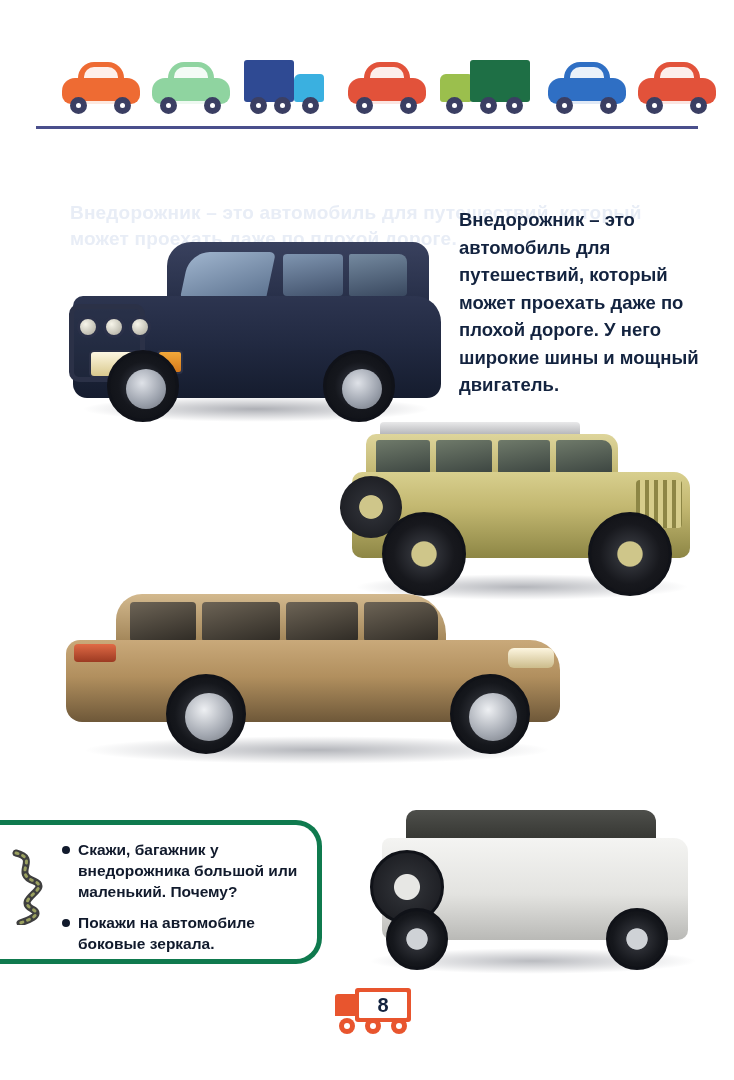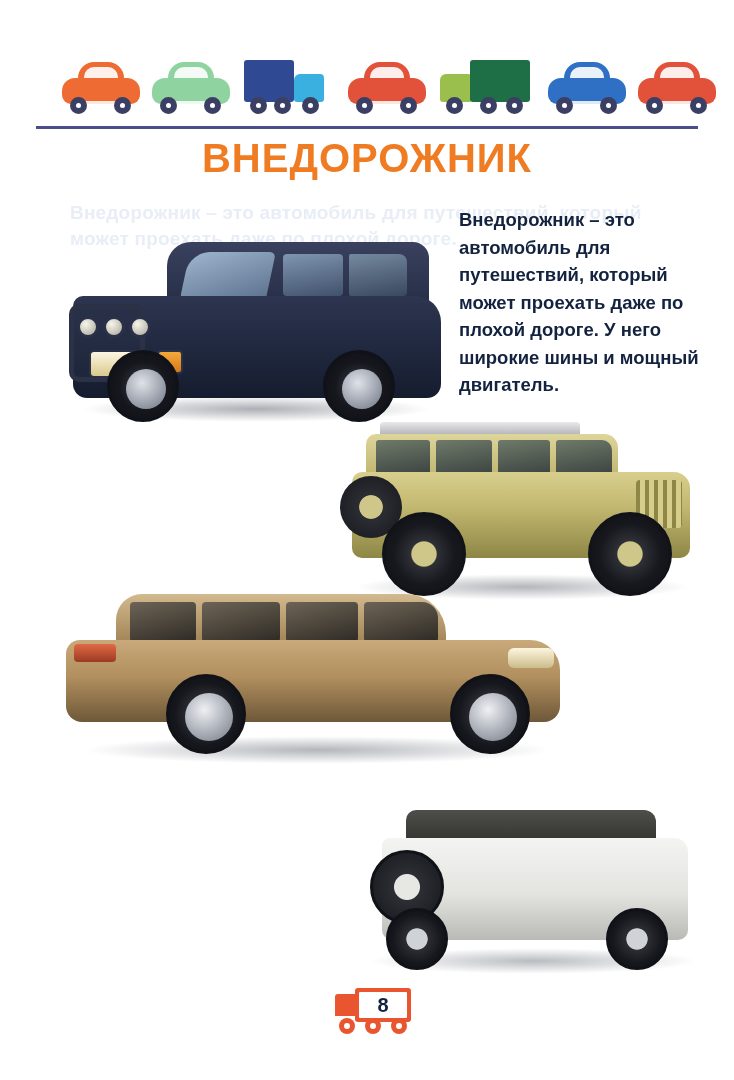--- a/index.html
+++ b/index.html
@@ -517,21 +517,20 @@
       <div class="grillbar"></div>
       <div class="wheel" style="left:8px;">
           <i></i>
         </div>
       <div class="wheel" style="left:52px;">
           <i></i>
         </div>
     </div>
   </div>
 
-  <div class="title">ВНЕДОРОЖНИК</div>
 
   <div class="ghost-text">Внедорожник – это автомобиль для путешествий, который может проехать даже по плохой дороге.</div>
 
   <div class="vehicle v1">
     <div class="shadow"></div>
     <div class="cabin"></div>
     <div class="glass-front"></div>
     <div class="glass-side1"></div>
     <div class="glass-side2"></div>
     <div class="lower"></div>
@@ -580,20 +579,32 @@
     <div class="glass" style="left:200px; width:58px;"></div>
     <div class="glass" style="left:262px; width:52px;"></div>
     <div class="body"></div>
     <div class="lamp" style="top:66px;"></div>
     <div class="lamp" style="top:92px;"></div>
     <div class="spare"></div>
     <div class="tire" style="left:34px;"></div>
     <div class="tire" style="left:254px;"></div>
   </div>
 
+  <div class="qbox">
+    <div class="worm">
+      <svg width="50" height="76" viewBox="0 0 50 76">
+        <path d="M10 4 C34 10, 6 24, 28 32 C46 40, 8 50, 26 60 C38 66, 20 72, 14 74" fill="none" stroke="#3f3f3f" stroke-width="7" stroke-linecap="round"></path>
+        <path d="M10 4 C34 10, 6 24, 28 32 C46 40, 8 50, 26 60 C38 66, 20 72, 14 74" fill="none" stroke="#9aa05f" stroke-width="3" stroke-dasharray="2 5" stroke-linecap="round"></path>
+      </svg>
+    </div>
+    <div class="qbox-inner">
+      <div class="q-item">Скажи, багажник у внедорожника большой или маленький. Почему?</div>
+      <div class="q-item">Покажи на автомобиле боковые зеркала.</div>
+    </div>
+  </div>
 
   <div class="body-text">Внедорожник – это автомобиль для путешествий, который может проехать даже по плохой дороге. У него широкие шины и мощ­ный двигатель.</div>
 
   <div class="pagenum">
     <div class="pn-truck-cab"></div>
     <div class="pn-truck-box"></div>
     <div class="pn-label">8</div>
     <div class="pn-wheel" style="left:4px;">
         <i></i>
       </div>

